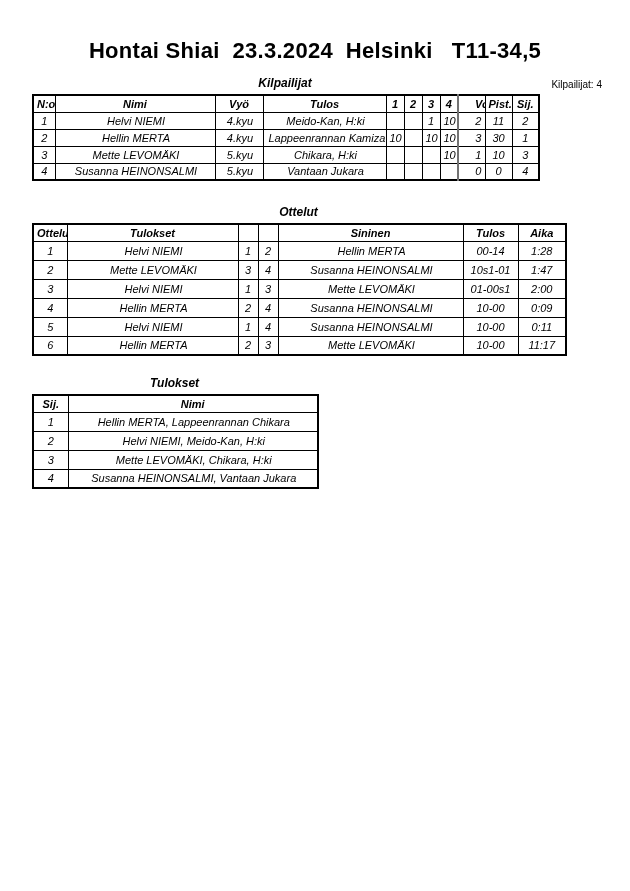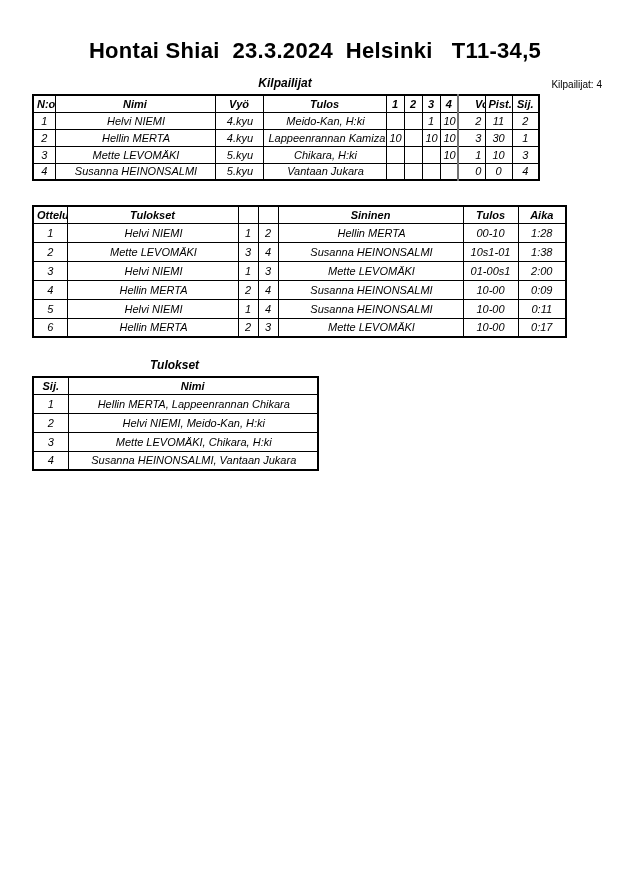--- a/index.html
+++ b/index.html
@@ -149,20 +149,21 @@
           <td></td>
           <td class="bL2">0</td>
           <td>0</td>
           <td>4</td>
         </tr>
       </tbody>
     </table>
   </div>
 
   <div class="section sec2">
+    <div class="section-title">Ottelut</div>
     <table class="tbl-ottelut">
       <colgroup>
         <col style="width:34px">
           <col style="width:171px">
           <col style="width:20px">
           <col style="width:20px">
         <col style="width:185px">
           <col style="width:55px">
           <col style="width:48px">
       </colgroup>
@@ -177,31 +178,31 @@
           <th>Aika</th>
         </tr>
       </thead>
       <tbody>
         <tr>
           <td>1</td>
           <td class="tL">Helvi NIEMI</td>
           <td>1</td>
           <td>2</td>
           <td class="tL">Hellin MERTA</td>
-          <td>00-10</td>
+          <td>00-14</td>
           <td>1:28</td>
         </tr>
         <tr>
           <td>2</td>
           <td class="tL">Mette LEVOMÄKI</td>
           <td>3</td>
           <td>4</td>
           <td class="tL">Susanna HEINONSALMI</td>
           <td>10s1-01</td>
-          <td>1:38</td>
+          <td>1:47</td>
         </tr>
         <tr>
           <td>3</td>
           <td class="tL">Helvi NIEMI</td>
           <td>1</td>
           <td>3</td>
           <td class="tL">Mette LEVOMÄKI</td>
           <td>01-00s1</td>
           <td>2:00</td>
         </tr>
@@ -223,21 +224,21 @@
           <td>10-00</td>
           <td>0:11</td>
         </tr>
         <tr>
           <td>6</td>
           <td class="tL">Hellin MERTA</td>
           <td>2</td>
           <td>3</td>
           <td class="tL">Mette LEVOMÄKI</td>
           <td>10-00</td>
-          <td>0:17</td>
+          <td>11:17</td>
         </tr>
       </tbody>
     </table>
   </div>
 
   <div class="section sec3">
     <div class="section-title">Tulokset</div>
     <table class="tbl-tulokset">
       <colgroup>
         <col style="width:35px">

